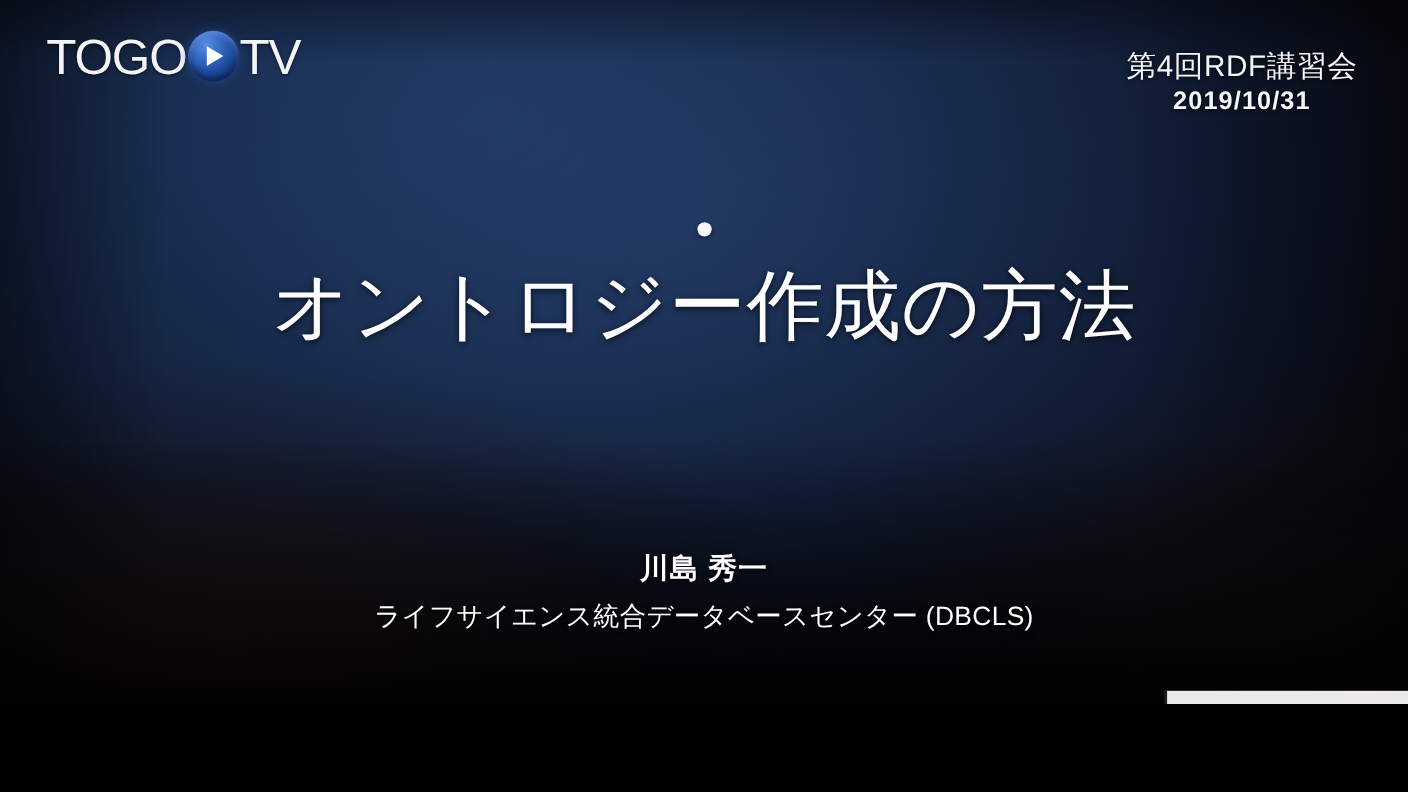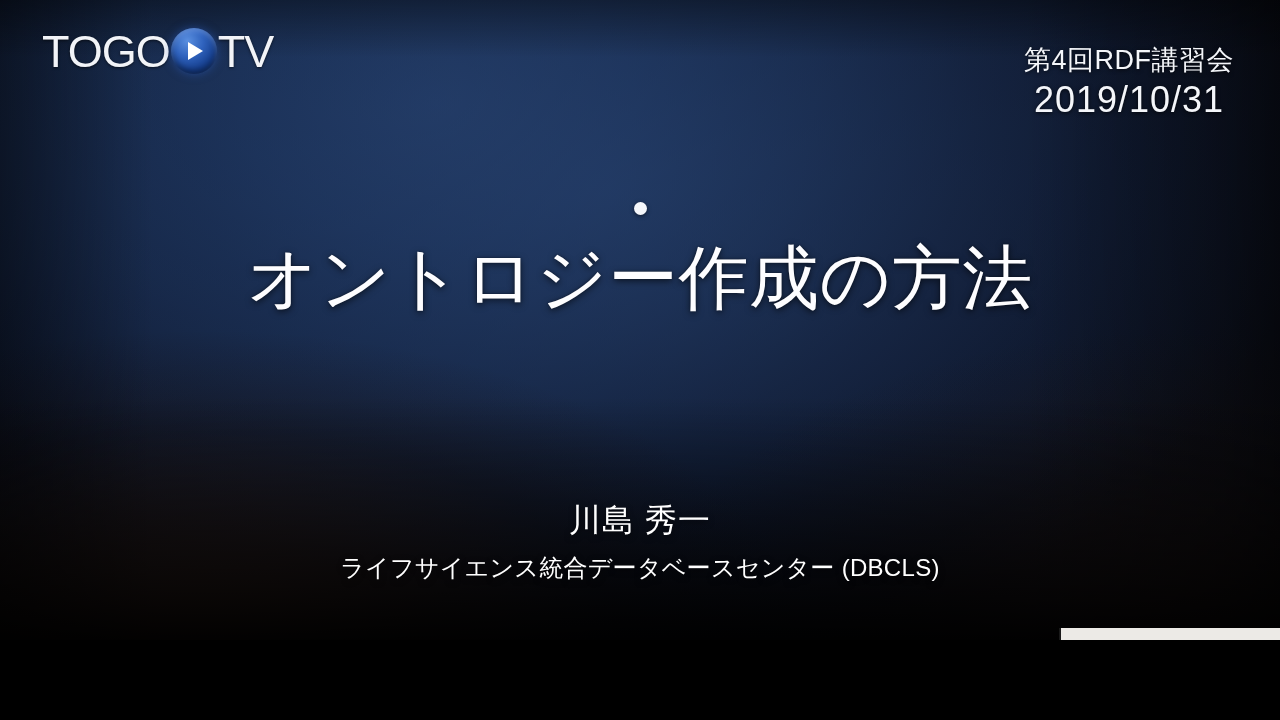--- a/index.html
+++ b/index.html
@@ -115,21 +115,21 @@
     position:absolute; right:46px; top:44px;
     text-align:center;
     color:#f4f6fa;
     text-shadow:0 1px 4px rgba(0,0,0,0.75);
   }
   #event-header .ev-name {
     font-size:27px; line-height:1.22; font-weight:400;
     letter-spacing:0.5px;
   }
   #event-header .ev-date {
-    font-size:36px; line-height:1.30; font-weight:400;
+    font-size:23px; line-height:1.30; font-weight:700;
     letter-spacing:1px;
   }
 
   
   #title-block {
     position:absolute;
     left:0; right:0; top:176px;
     text-align:center;
     color:#ffffff;
   }
@@ -155,22 +155,22 @@
   }
 
   
   #author-block {
     position:absolute;
     left:0; right:0; top:500px;
     text-align:center;
     color:#ffffff;
   }
   #author-name {
-    font-size:32px;
-    font-weight:400;
+    font-size:26px;
+    font-weight:700;
     line-height:1.25;
     letter-spacing:1px;
     text-shadow:0 2px 6px rgba(0,0,0,0.7);
   }
   #author-affiliation {
     margin-top:13px;
     font-size:24px;
     font-weight:400;
     line-height:1.25;
     letter-spacing:0.3px;

